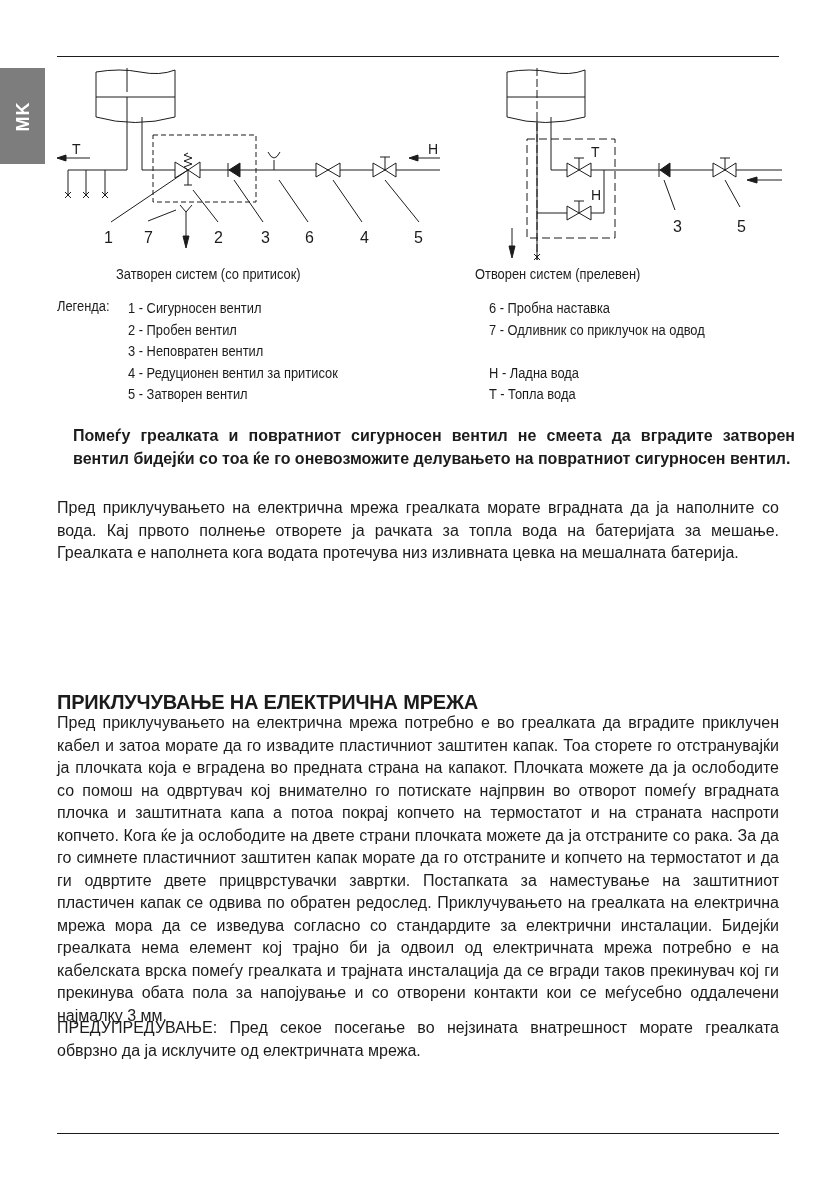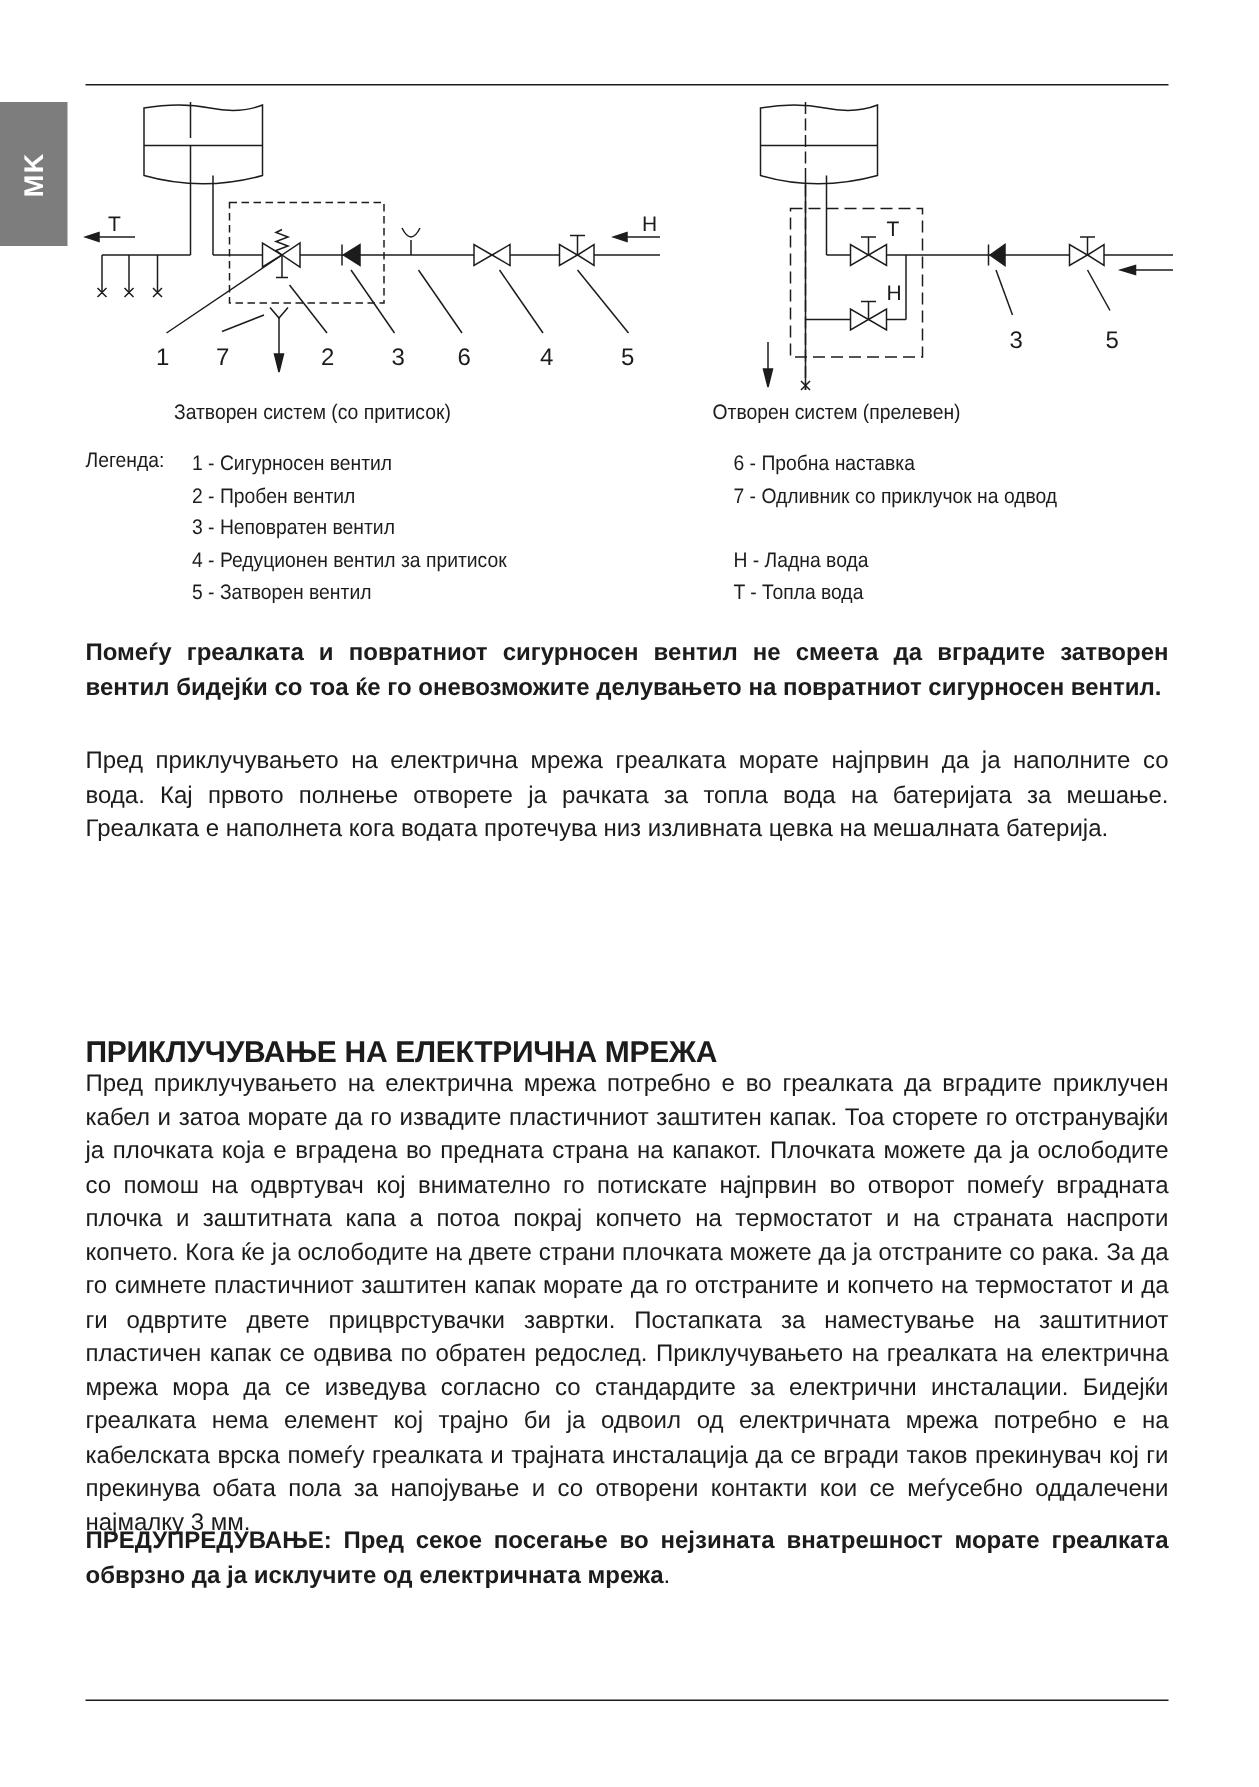--- a/index.html
+++ b/index.html
@@ -20,22 +20,22 @@
   }
   svg.diagram { position: absolute; left: 0; top: 60px; }
   .caption { position: absolute; font-size: 14px; top: 266px; transform: scaleX(0.92); transform-origin: left; }
   .legend { position: absolute; font-size: 14px; line-height: 21.5px; transform: scaleX(0.92); transform-origin: left; }
   .legend-label { position: absolute; left: 57px; top: 298px; font-size: 14px; transform: scaleX(0.92); transform-origin: left; }
   .legend.col1 { left: 128px; top: 298px; }
   .legend.col2 { left: 489px; top: 298px; }
   .legend .gap { height: 21.5px; }
   .text { position: absolute; left: 57px; width: 722px; font-size: 16px; line-height: 22.5px; text-align: justify; }
   .text p { margin: 0; }
-  .bold { font-weight: bold; margin-top: 14px; }
-  .warn1 { top: 425px; font-weight: bold; font-size: 16px; }
+  .bold { font-weight: normal; margin-top: 14px; }
+  .warn1 { top: 425px; font-weight: bold; font-size: 16px; margin-left: 16px; }
   .para1 { top: 497px; }
   .heading { position: absolute; left: 57px; top: 691px; font-size: 20px; font-weight: bold; letter-spacing: -0.2px; }
   .para2 { top: 712px; }
   .warn2 { top: 1017px; }
 </style>
 </head>
 <body>
 
 <div class="rule top"></div>
 
@@ -170,21 +170,21 @@
   <div>6 - Пробна наставка</div>
   <div>7 - Одливник со приклучок на одвод</div>
   <div class="gap"></div>
   <div>H - Ладна вода</div>
   <div>T - Топла вода</div>
 </div>
 
 <div class="text warn1">Помеѓу греалката и повратниот сигурносен вентил не смеета да вградите затворен вентил бидејќи со тоа ќе го оневозможите делувањето на повратниот сигурносен вентил.</div>
 
 <div class="text para1">
-  <p>Пред приклучувањето на електрична мрежа греалката морате најпрвин да ја наполните со вода. Кај првото полнење отворете ја рачката за топла вода на батеријата за мешање. Греалката е наполнета кога водата протечува низ изливната цевка на мешалната батерија.</p>
+  <p>Пред приклучувањето на електрична мрежа греалката морате вградната да ја наполните со вода. Кај првото полнење отворете ја рачката за топла вода на батеријата за мешање. Греалката е наполнета кога водата протечува низ изливната цевка на мешалната батерија.</p>
 </div>
 
 <div class="heading">ПРИКЛУЧУВАЊЕ НА ЕЛЕКТРИЧНА МРЕЖА</div>
 
 <div class="text para2">Пред приклучувањето на електрична мрежа потребно е во греалката да вградите приклучен кабел и затоа морате да го извадите пластичниот заштитен капак. Тоа сторете го отстранувајќи ја плочката која е вградена во предната страна на капакот. Плочката можете да ја ослободите со помош на одвртувач кој внимателно го потискате најпрвин во отворот помеѓу вградната плочка и заштитната капа а потоа покрај копчето на термостатот и на страната наспроти копчето. Кога ќе ја ослободите на двете страни плочката можете да ја отстраните со рака. За да го симнете пластичниот заштитен капак морате да го отстраните и копчето на термостатот и да ги одвртите двете прицврстувачки завртки. Постапката за наместување на заштитниот пластичен капак се одвива по обратен редослед. Приклучувањето на греалката на електрична мрежа мора да се изведува согласно со стандардите за електрични инсталации. Бидејќи греалката нема елемент кој трајно би ја одвоил од електричната мрежа потребно е на кабелската врска помеѓу греалката и трајната инсталација да се вгради таков прекинувач кој ги прекинува обата пола за напојување и со отворени контакти кои се меѓусебно оддалечени најмалку 3 мм.</div>
 
 <div class="text warn2"><span class="bold">ПРЕДУПРЕДУВАЊЕ: Пред секое посегање во нејзината внатрешност морате греалката обврзно да ја исклучите од електричната мрежа</span><span>.</span></div>
 
 <div class="rule bottom"></div>
 

